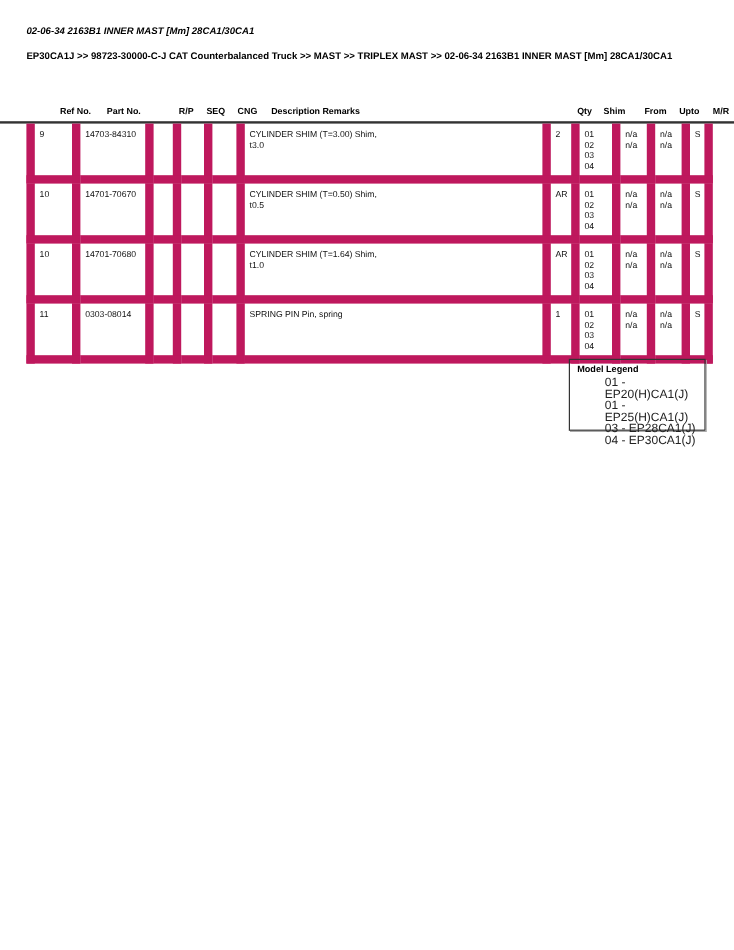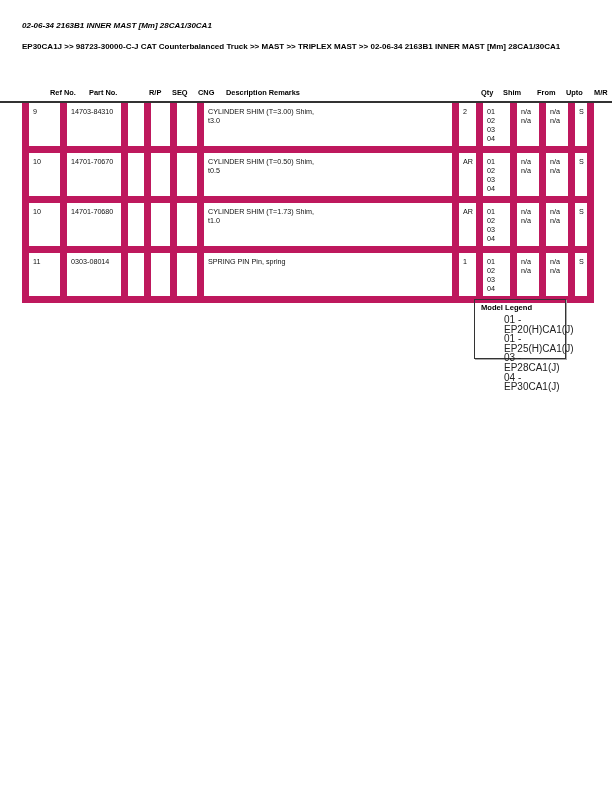--- a/index.html
+++ b/index.html
@@ -7,21 +7,21 @@
          font-family: "Liberation Sans", sans-serif; color: #000; }
   .title { position: absolute; left: 22px; top: 21px; font-size: 8px; font-weight: bold; font-style: italic; }
   .crumb { position: absolute; left: 22px; top: 42px; width: 570px; font-size: 8px; font-weight: bold; line-height: 10px; }
   .hdr { position: absolute; top: 88px; font-size: 7.4px; font-weight: bold; white-space: nowrap; padding-left: 28px; }
   .hline { position: absolute; left: 0; top: 101px; width: 612px; height: 2px; background: #333; }
   table.parts { position: absolute; left: 22px; top: 103px; border-collapse: collapse; table-layout: fixed; }
   table.parts td { border: 7px solid #be185d; vertical-align: top; font-size: 7.2px; line-height: 9px;
                    padding: 4px 3px 0 4px; height: 39px; color: #111; }
   table.parts tr:first-child td { border-top: none; }
   td.grey { border-left-color:#ccc !important; }
-  .legend { position: absolute; left: 474px; top: 299px; width: 92px; height: 60px; border: 1px solid #333;
+  .legend { position: absolute; left: 474px; top: 299px; width: 114px; height: 60px; border: 1px solid #333;
             box-shadow: 1px 1px 0 #aaa; padding: 3px 2px 0 6px; box-sizing: border-box; }
   .legend .lt { font-size: 7.6px; font-weight: bold; margin-bottom: 3px; }
   .legend .li { font-size: 10px; line-height: 9.6px; color: #222; margin-left: 23px; }
 </style>
 </head>
 <body>
 
 <div class="title">02-06-34 2163B1 INNER MAST [Mm] 28CA1/30CA1</div>
 <div class="crumb">EP30CA1J &gt;&gt; 98723-30000-C-J CAT Counterbalanced Truck &gt;&gt; MAST &gt;&gt; TRIPLEX MAST &gt;&gt; 02-06-34 2163B1 INNER MAST [Mm] 28CA1/30CA1</div>
 
@@ -147,21 +147,21 @@
         <td class="grey">
           <div></div>
         </td>
         <td>
           <div></div>
         </td>
         <td class="grey">
           <div></div>
         </td>
         <td>
-          <div>CYLINDER SHIM (T=1.73) Shim,</div>
+          <div>CYLINDER SHIM (T=1.64) Shim,</div>
           <div>t1.0</div>
         </td>
         <td>
           <div>AR</div>
         </td>
         <td>
           <div>01</div>
           <div>02</div>
           <div>03</div>
           <div>04</div>

